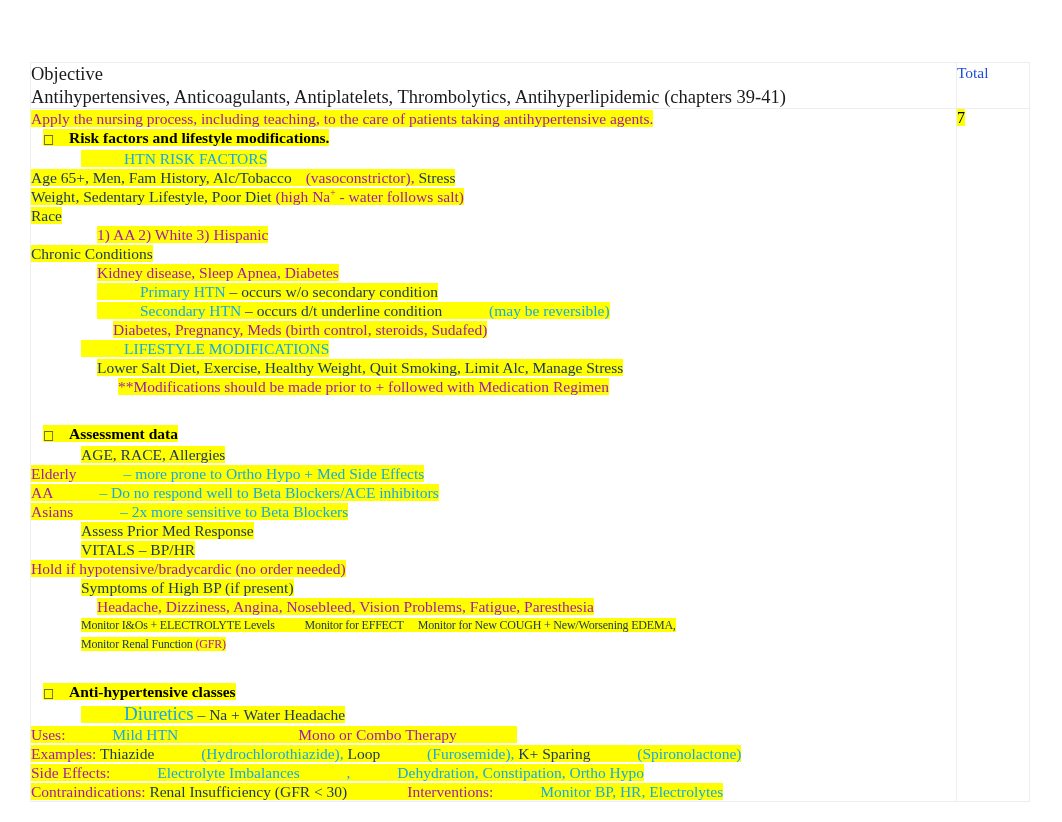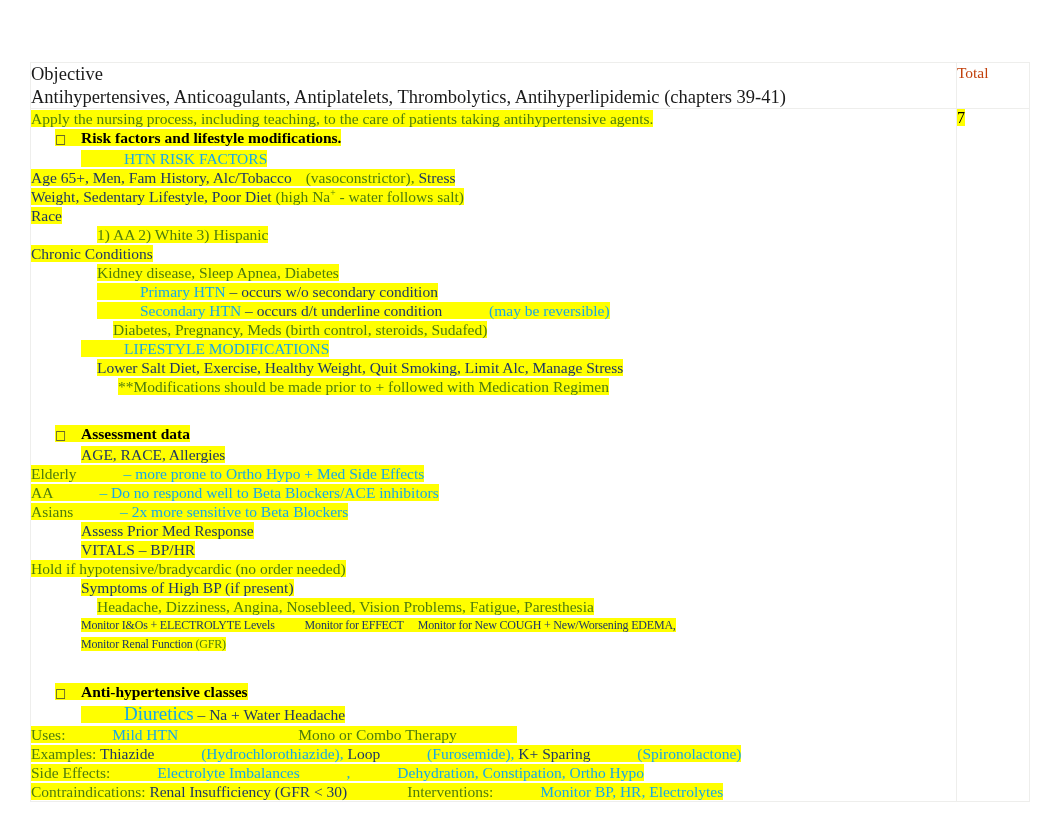--- a/index.html
+++ b/index.html
@@ -47,21 +47,21 @@
   .hdr-main {
     padding: 3px 6px 4px 6px;
     font-size: 18.5px;
     line-height: 22.5px;
     color: #1a1a1a;
   }
   .hdr-total {
     padding: 6px 6px 4px 6px;
     font-size: 15.5px;
     line-height: 20px;
-    color: #c2410c;
+    color: #1d4ed8;
     text-align: center;
   }
   .hdr-title-1 { display: block; }
   .hdr-title-2 { display: block; }
 
   
   .body-main {
     padding: 4px 6px 10px 6px;
   }
   .body-total {
@@ -75,34 +75,34 @@
     font-size: 15.5px;
     line-height: 19px;
     white-space: nowrap;
   }
   .spacer { height: 19px; }
   .spacer-sm { height: 9px; }
 
   .hl { background: #ffff00; }
   .cy  { color: #18a8e8; padding-left: 43px; }      
   .db  { color: #1f3864; }      
-  .bl  { color: #4d7c0f; }
+  .bl  { color: #a21caf; }
 
   .big {
     font-size: 19px;
     line-height: 22px;
     margin-top: 38px;
   }
   .cond {
     font-family: "Liberation Sans Narrow", "Liberation Serif", serif;
     font-stretch: condensed;
     font-size: 12px;
     letter-spacing: -0.2px;
   }
-  .i1  { margin-left: 24px; }
+  .i1  { margin-left: 12px; }
   .i2  { margin-left: 50px; }
   .i3  { }
   .i4  { margin-left: 66px; }
   .i5  { margin-left: 74px; padding-left: 13px; }
   .i6  { margin-left: 82px; }
 
   .bullet-row {
     font-size: 15.5px;
     line-height: 19px;
     white-space: nowrap;

